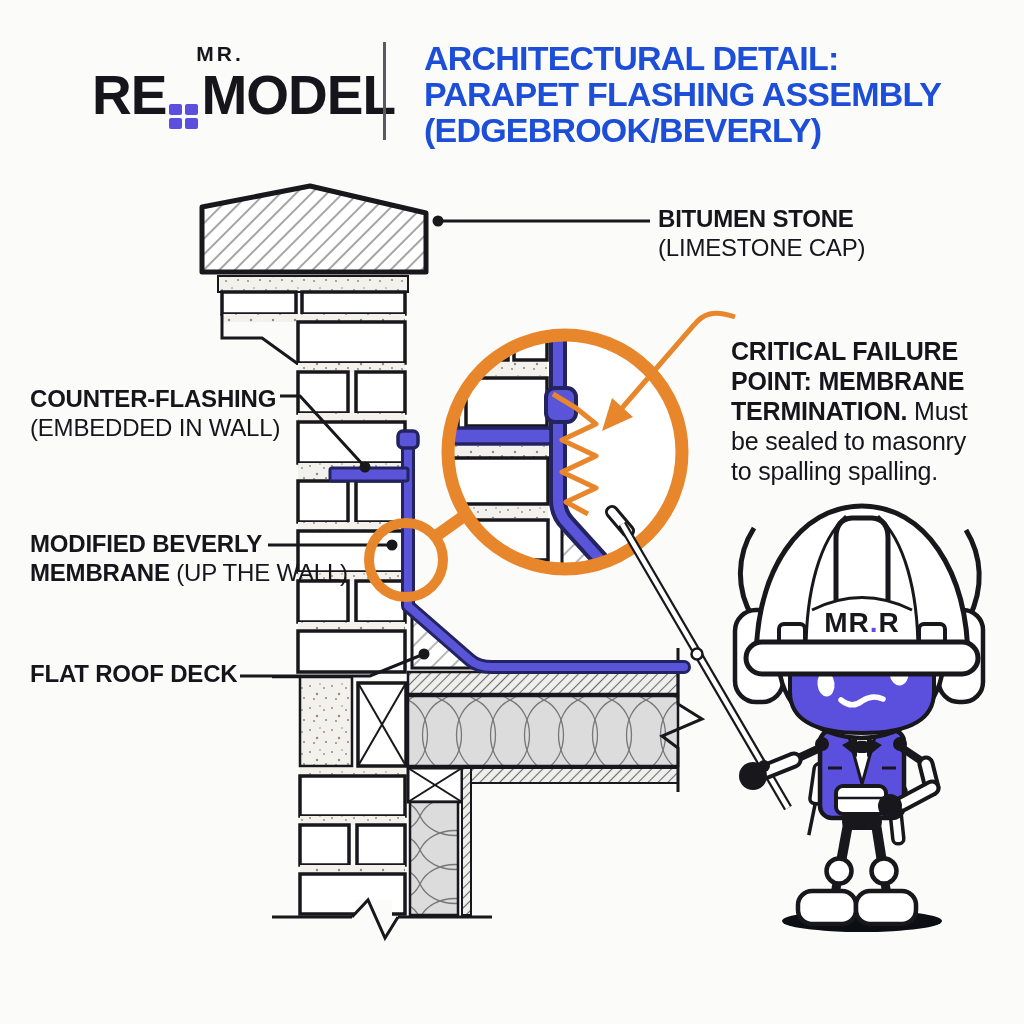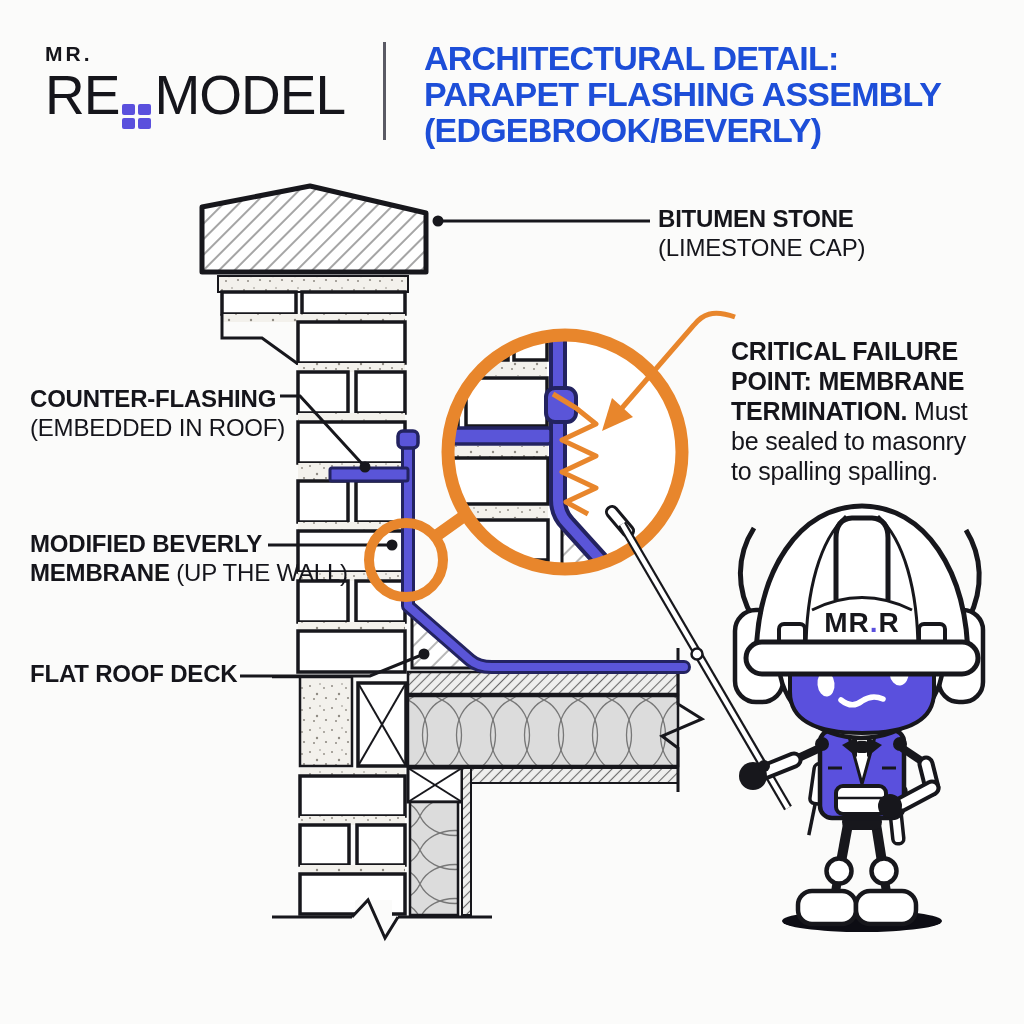--- a/index.html
+++ b/index.html
@@ -1,22 +1,22 @@
 <!DOCTYPE html>
 <html><head>
 <meta charset="utf-8">
 <style>
   html,body{margin:0;padding:0;width:1024px;height:1024px;overflow:hidden;
     background:#fbfbfa;font-family:"Liberation Sans","DejaVu Sans",sans-serif;}
   .stage{position:relative;width:1024px;height:1024px;}
   svg.diagram{position:absolute;left:0;top:0;z-index:1;}
   
   .logo{position:absolute;left:45px;top:42px;z-index:3;color:#15151b;}
-  .logo-mr{font-size:21px;font-weight:900;letter-spacing:3px;}
-  .logo-main{font-size:55px;font-weight:400;letter-spacing:-1px;line-height:56px;margin-top:1px;}
+  .logo-mr{font-size:21px;font-weight:900;letter-spacing:3px;text-align:center;}
+  .logo-main{font-size:55px;font-weight:700;letter-spacing:-1px;line-height:56px;margin-top:1px;margin-left:47px;}
   .logo-window{display:inline-grid;grid-template-columns:13px 13px;grid-gap:3px;
     margin:0 3px;vertical-align:-1px;}
   .logo-window i{display:block;width:13px;height:11px;background:#5a50dd;border-radius:2px;}
   .divider{position:absolute;left:383px;top:42px;width:3px;height:98px;background:#5a5a64;z-index:3;}
   .title{position:absolute;left:412px;top:40px;z-index:3;color:#1d4ed8;
     font-size:34px;font-weight:800;line-height:36px;letter-spacing:-0.8px;white-space:nowrap;margin-left:12px;}
   
   .lbl{position:absolute;z-index:3;color:#15151b;font-size:24px;font-weight:800;
     line-height:29px;letter-spacing:-0.2px;white-space:nowrap;}
   .lbl .reg{font-weight:400;text-align:center;}
@@ -275,21 +275,21 @@
   <span>(EDGEBROOK/BEVERLY)</span>
 </div>
 
 <div class="lbl" style="left:658px;top:204px">
   <strong>BITUMEN STONE</strong><br>
   <span class="reg">(LIMESTONE CAP)</span>
 </div>
 
 <div class="lbl" style="left:30px;top:384px">
   <strong>COUNTER-FLASHING</strong><br>
-  <span class="reg">(EMBEDDED IN ROOF)</span>
+  <span class="reg">(EMBEDDED IN WALL)</span>
 </div>
 
 <div class="lbl" style="left:30px;top:529px">
   <strong>MODIFIED BEVERLY</strong><br>
   <strong>MEMBRANE</strong>
   <span class="reg">(UP THE WALL)</span>
 </div>
 
 <div class="lbl" style="left:30px;top:659px">
   <strong>FLAT ROOF DECK</strong>

